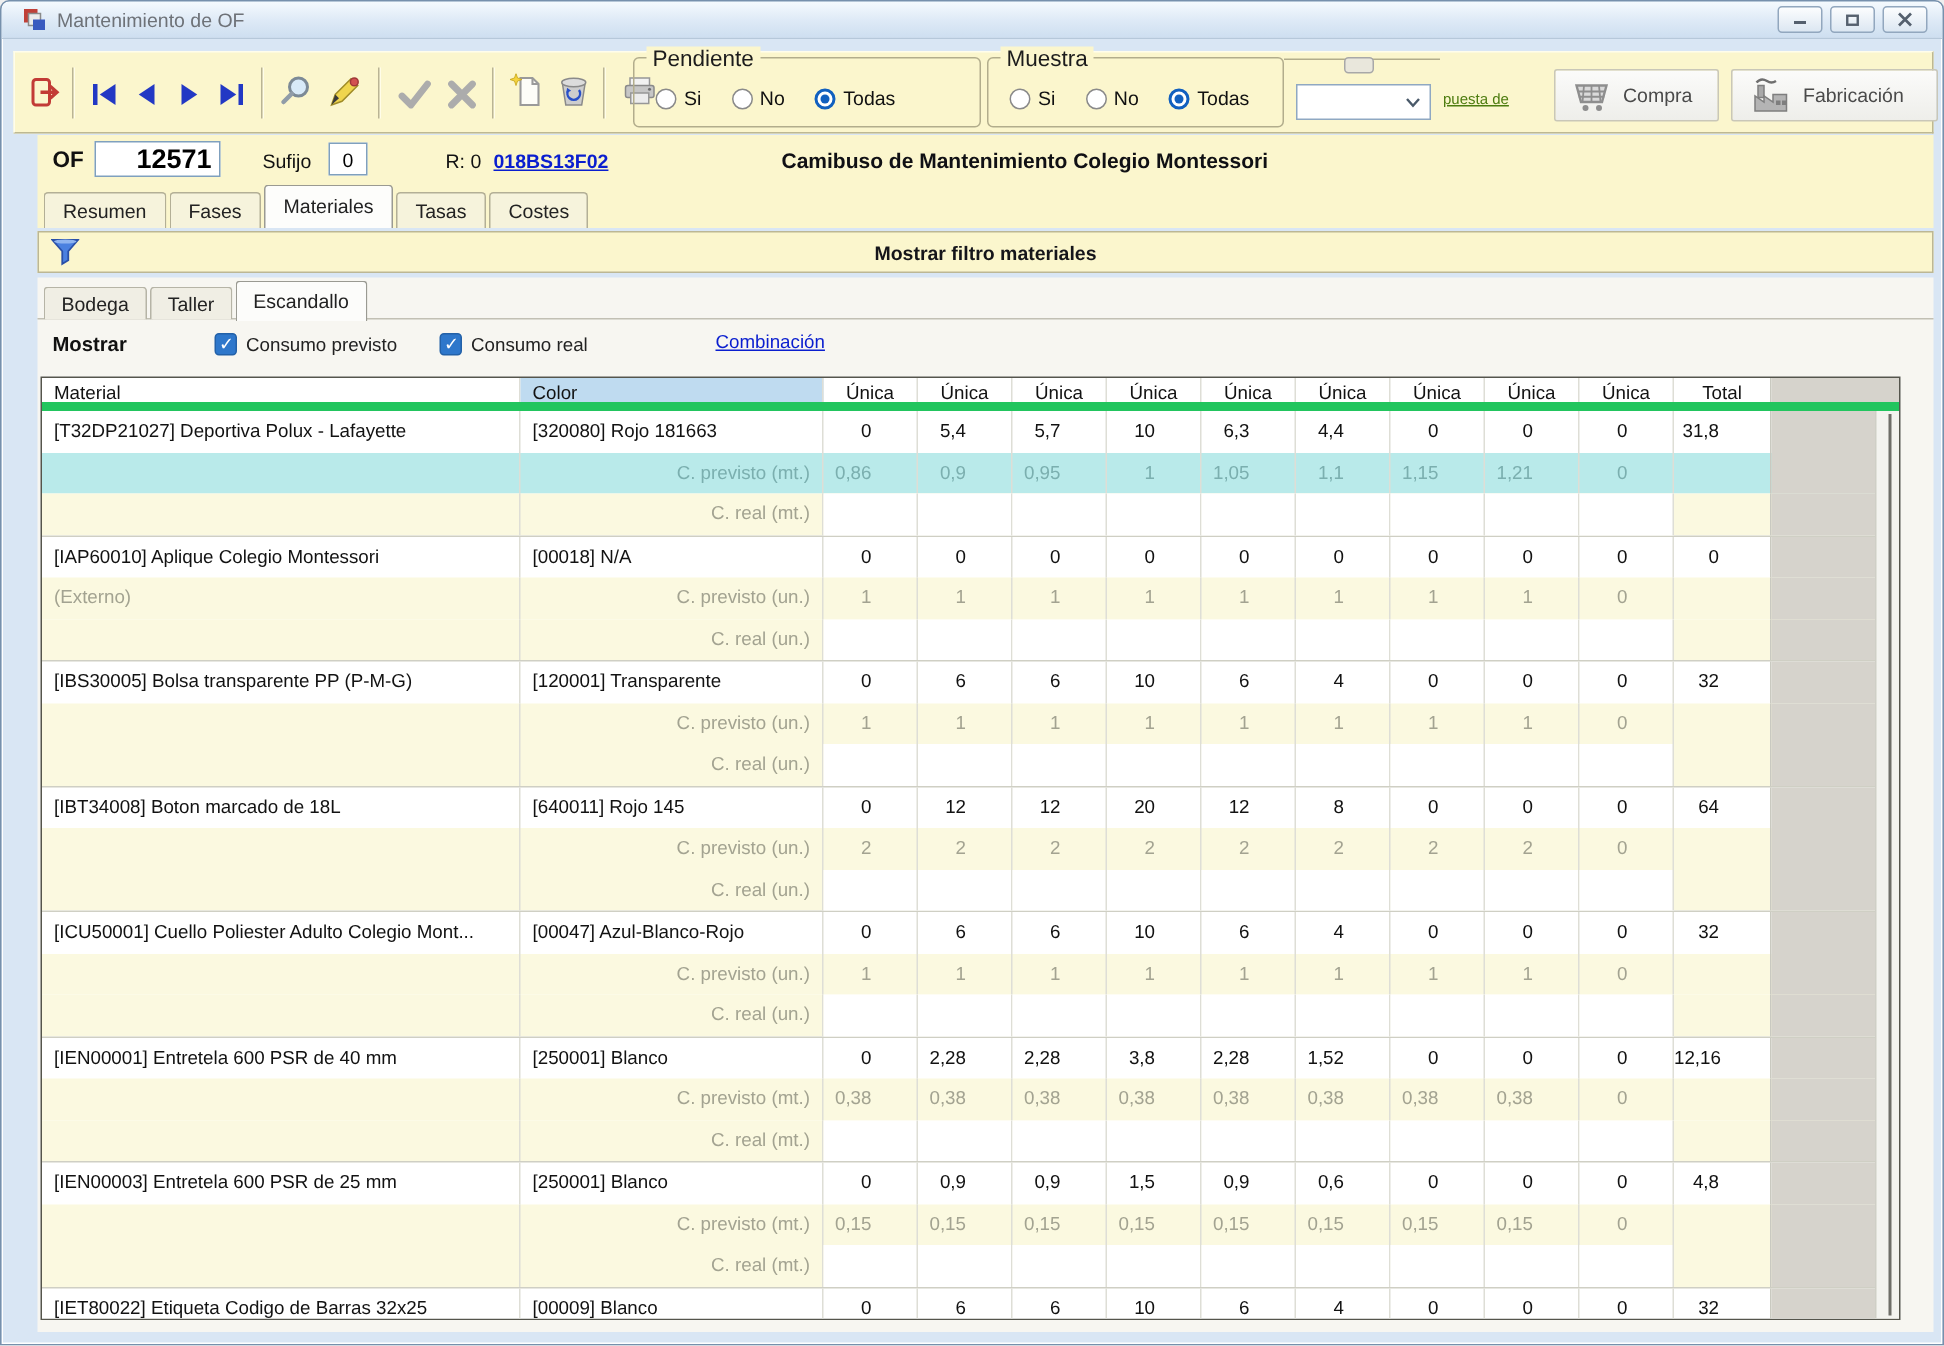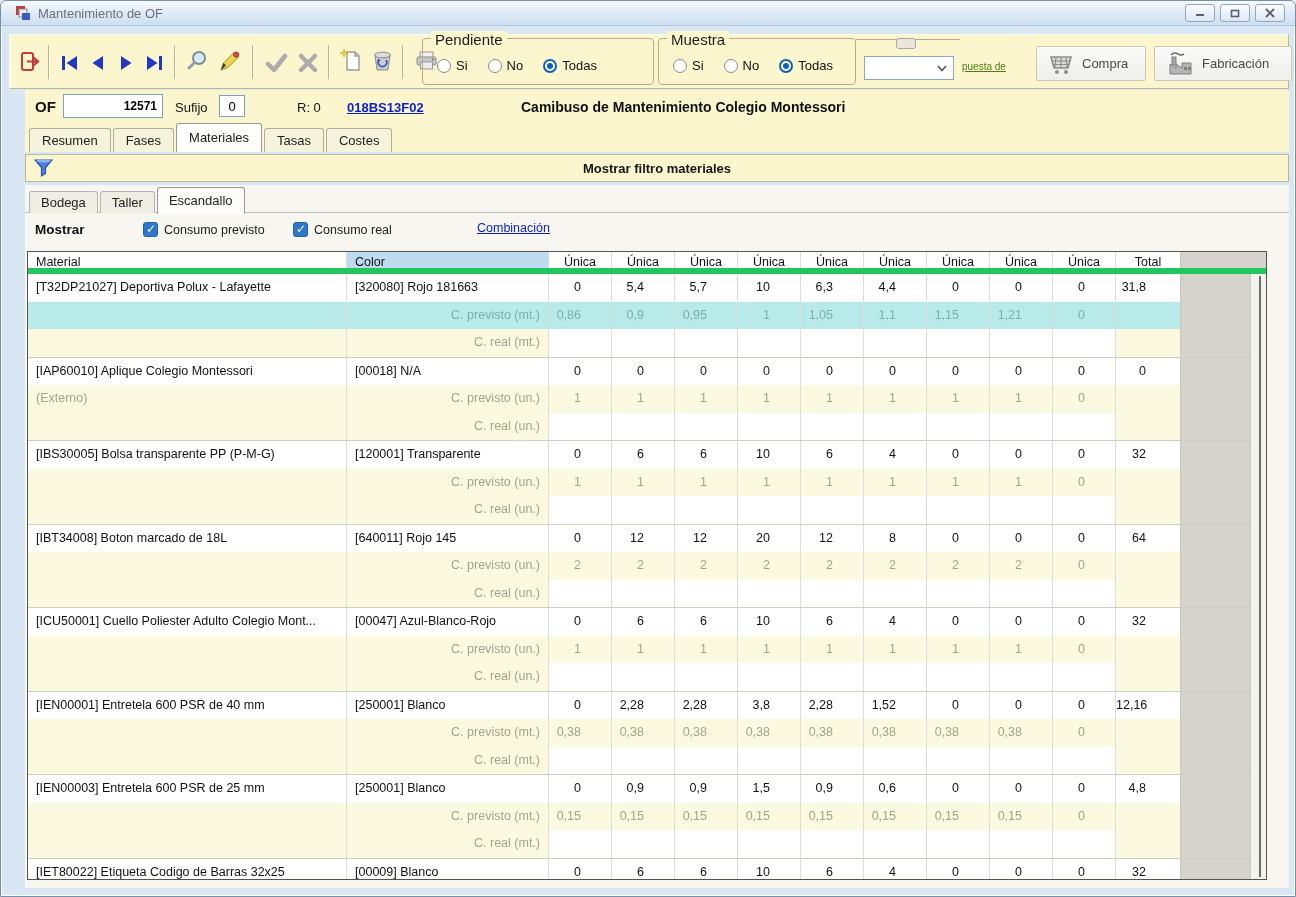--- a/index.html
+++ b/index.html
@@ -31,28 +31,28 @@
   .combo{background:#fff;border:1px solid #8FA8C2;width:90px;height:24px;display:flex;align-items:center;justify-content:flex-end;padding-right:6px;}
   .clip-frag{height:12px;border-top:1px solid #B2AD8C;}
   .clip-knob{position:absolute;left:40px;top:-2px;width:20px;height:11px;border:1px solid #A8A8A8;border-radius:3px;background:#E9E7DC;}
   .plabel{font-size:10px;color:#4d7c0f;text-decoration:underline;}
   .big-btn{display:flex;align-items:center;gap:9px;background:linear-gradient(#FBFBFA,#EEEEEA);
     border:1px solid #C9C7B8;border-radius:2px;font-size:13px;color:#4A4A4A;padding:0 12px;cursor:default;font-family:inherit;}
   
   .of-panel{position:absolute;left:24px;top:89px;width:1264px;height:62px;background:#FBF6CD;}
   .of-panel>*{position:absolute;}
   .of-label{left:10px;top:8px;font-weight:bold;font-size:15px;color:#111;}
-  .of-input{left:38px;top:4px;width:100px;height:24px;border:1px solid #7FA0BE;background:#fff;
-    text-align:right;font-weight:bold;font-size:12px;padding-right:5px;font-family:inherit;}
+  .of-input{left:38px;top:4px;width:84px;height:24px;border:1px solid #7FA0BE;background:#fff;
+    text-align:right;font-weight:bold;font-size:18px;padding-right:5px;font-family:inherit;}
   .sufijo-label{left:150px;top:10px;font-size:13px;color:#111;text-align:center;}
   .sufijo-input{left:194px;top:5px;width:26px;height:22px;border:1px solid #7FA0BE;background:#fff;
     text-align:center;font-size:13px;font-family:inherit;}
   .r-text{left:272px;top:10px;font-size:13px;color:#111;}
   .lnk{color:#0A1ECF;text-decoration:underline;font-size:13px;cursor:pointer;}
-  .ref-link{left:322px;top:10px;font-weight:bold;}
+  .ref-link{left:304px;top:10px;font-weight:bold;}
   .of-desc{left:496px;top:9px;font-weight:bold;font-size:14px;color:#101014;}
   .maintabs{left:4px;bottom:0;display:flex;align-items:flex-end;}
   .tab{height:24px;line-height:23px;padding:0 12px;font-size:13px;color:#222;background:#F6F3DC;
     border:1px solid #B3AF96;border-bottom:none;border-radius:3px 3px 0 0;margin-right:2px;cursor:default;}
   .tab.sel{height:29px;line-height:28px;background:#FDFDFB;border-color:#9A9A92;position:relative;z-index:2;}
   
   .filter-bar{position:absolute;left:24px;top:153px;width:1264px;height:28px;background:#FBF6CD;
     border:1px solid #BCB794;display:flex;align-items:center;}
   .filter-bar .funnel{margin-left:8px;}
   .filter-text{position:absolute;left:0;width:100%;text-align:center;font-weight:bold;font-size:13px;color:#15151A;}

